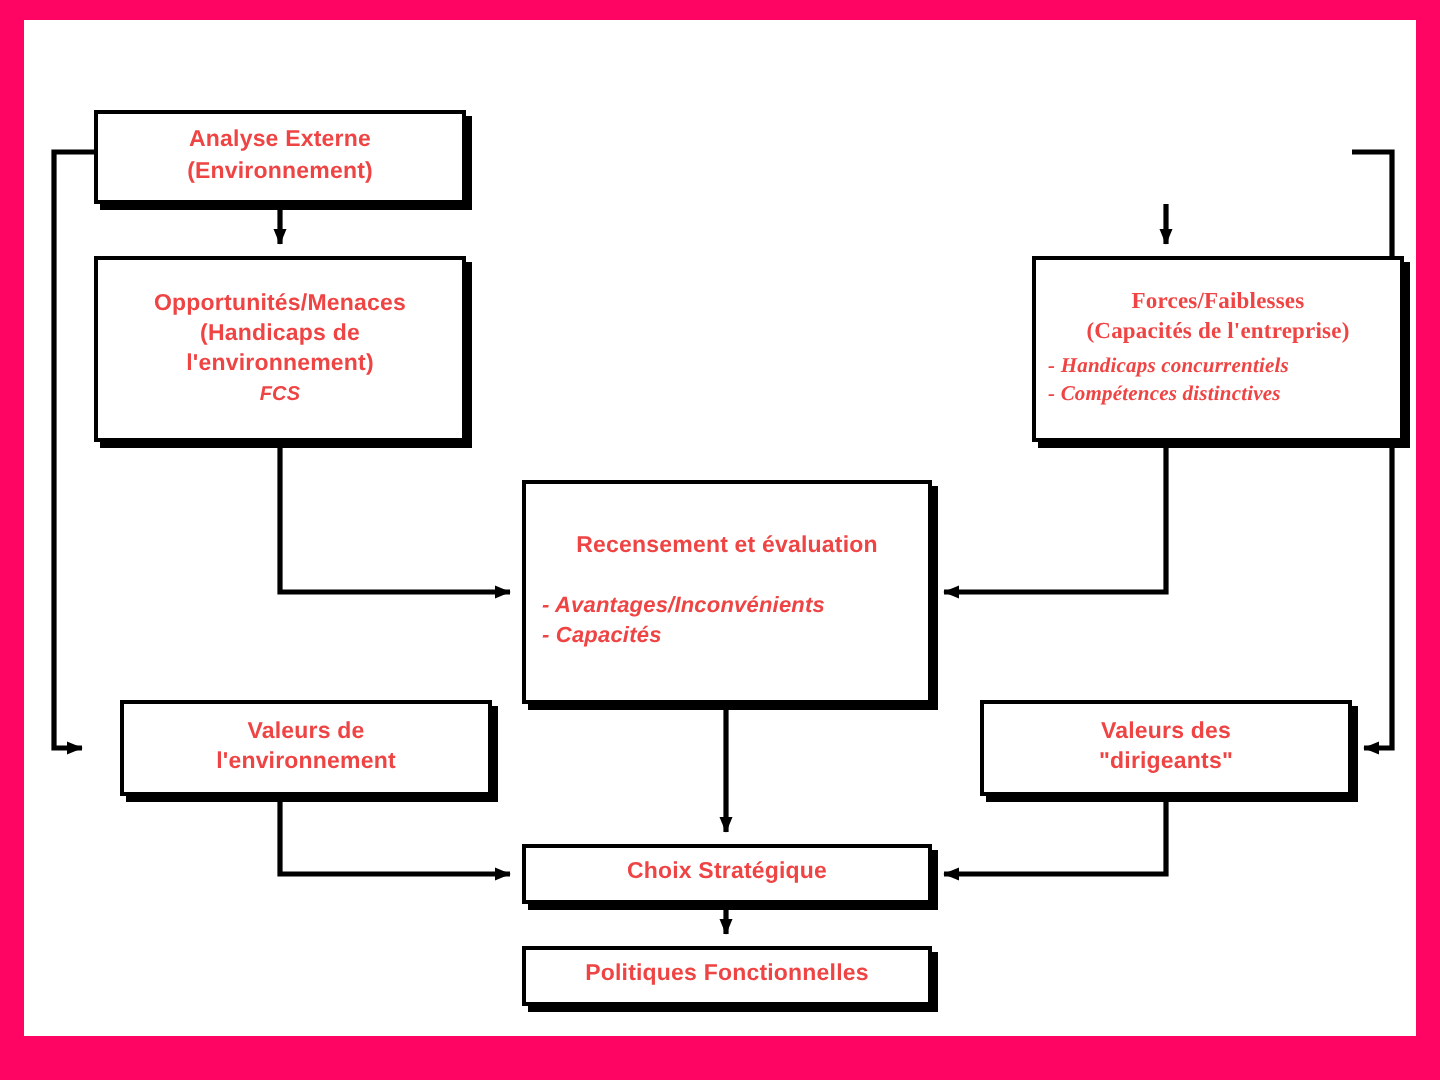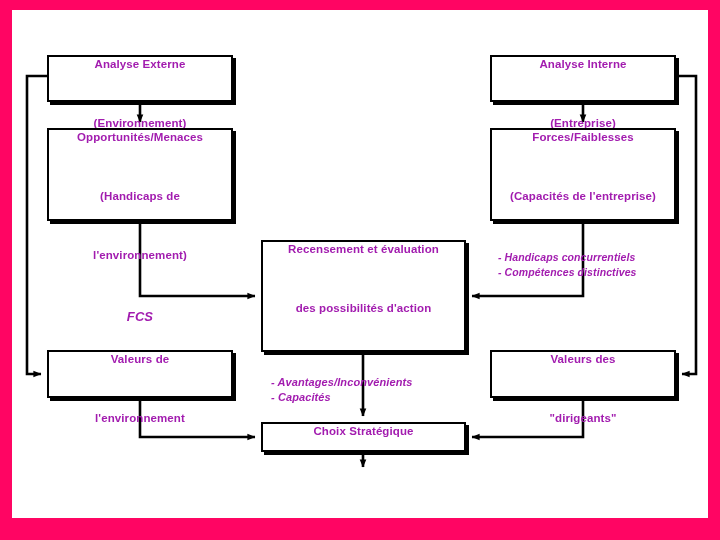--- a/index.html
+++ b/index.html
@@ -21,38 +21,37 @@
   }
   .box{
     position:absolute;
     background:#ffffff;
     border:2px solid #000000;
     box-shadow:3px 3px 0 #000000;
     box-sizing:border-box;
     display:flex;
     flex-direction:column;
     align-items:center;
-    justify-content:flex-start;
+    justify-content:center;
     text-align:center;
-    color:#a21caf;
+    color:#ef4444;
     z-index:3;
-    gap:44px;
   }
   .box .ln{
     display:block;
     font-size:11.5px;
     font-weight:bold;
     line-height:1.32;
     letter-spacing:0.1px;
     white-space:nowrap;
   }
   .box .ln.ital{
     font-style:italic;
     font-weight:bold;
-    font-size:13px;
+    font-size:10px;
   }
   .bullets{
     align-self:stretch;
     text-align:left;
     padding-left:8px;
     margin-top:15px;
   }
   .bullets .ln{
     font-style:italic;
     font-weight:bold;
@@ -69,23 +68,23 @@
     font-style:italic;
     font-weight:bold;
     font-size:10.5px;
     line-height:1.35;
   }
 
   
   #box-externe        {left:35px;  top:45px;  width:186px; height:47px;}
   #box-opportunites   {left:35px;  top:118px; width:186px; height:93px;}
   #box-interne        {left:478px; top:45px;  width:186px; height:47px;}
-  #box-forces         {left:478px; top:118px; width:186px; height:93px;}
+  #box-forces         {left:504px; top:118px; width:186px; height:93px;font-family:Liberation Serif, serif;}
   #box-recensement    {left:249px; top:230px; width:205px; height:112px;}
-  #box-valeurs-env    {left:35px;  top:340px; width:186px; height:48px;}
+  #box-valeurs-env    {left:48px;  top:340px; width:186px; height:48px;}
   #box-valeurs-dir    {left:478px; top:340px; width:186px; height:48px;}
   #box-choix          {left:249px; top:412px; width:205px; height:30px;}
   #box-politiques     {left:249px; top:463px; width:205px; height:30px;}
 </style>
 </head>
 <body>
 
 <div id="slide">
 
   <svg id="canvas" viewBox="0 0 696 508" xmlns="http://www.w3.org/2000/svg">
@@ -123,51 +122,49 @@
     <span class="ln">(Environnement)</span>
   </div>
 
   <div class="box" id="box-opportunites">
     <span class="ln">Opportunités/Menaces</span>
     <span class="ln">(Handicaps de</span>
     <span class="ln">l'environnement)</span>
     <span class="ln ital">FCS</span>
   </div>
 
-  <div class="box" id="box-interne">
-    <span class="ln">Analyse Interne</span>
-    <span class="ln">(Entreprise)</span>
-  </div>
 
   <div class="box" id="box-forces">
     <span class="ln">Forces/Faiblesses</span>
     <span class="ln">(Capacités de l'entreprise)</span>
     <div class="bul-left">
       <span class="ln">- Handicaps concurrentiels</span>
       <span class="ln">- Compétences distinctives</span>
     </div>
   </div>
 
   <div class="box" id="box-recensement">
     <span class="ln">Recensement et évaluation</span>
-    <span class="ln">des possibilités d'action</span>
     <div class="bullets">
       <span class="ln">- Avantages/Inconvénients</span>
       <span class="ln">- Capacités</span>
     </div>
   </div>
 
   <div class="box" id="box-valeurs-env">
     <span class="ln">Valeurs de</span>
     <span class="ln">l'environnement</span>
   </div>
 
   <div class="box" id="box-valeurs-dir">
     <span class="ln">Valeurs des</span>
     <span class="ln">"dirigeants"</span>
   </div>
 
   <div class="box" id="box-choix">
     <span class="ln">Choix Stratégique</span>
   </div>
 
+  <div class="box" id="box-politiques">
+    <span class="ln">Politiques Fonctionnelles</span>
+  </div>
 
 </div>
 
 </body></html>

